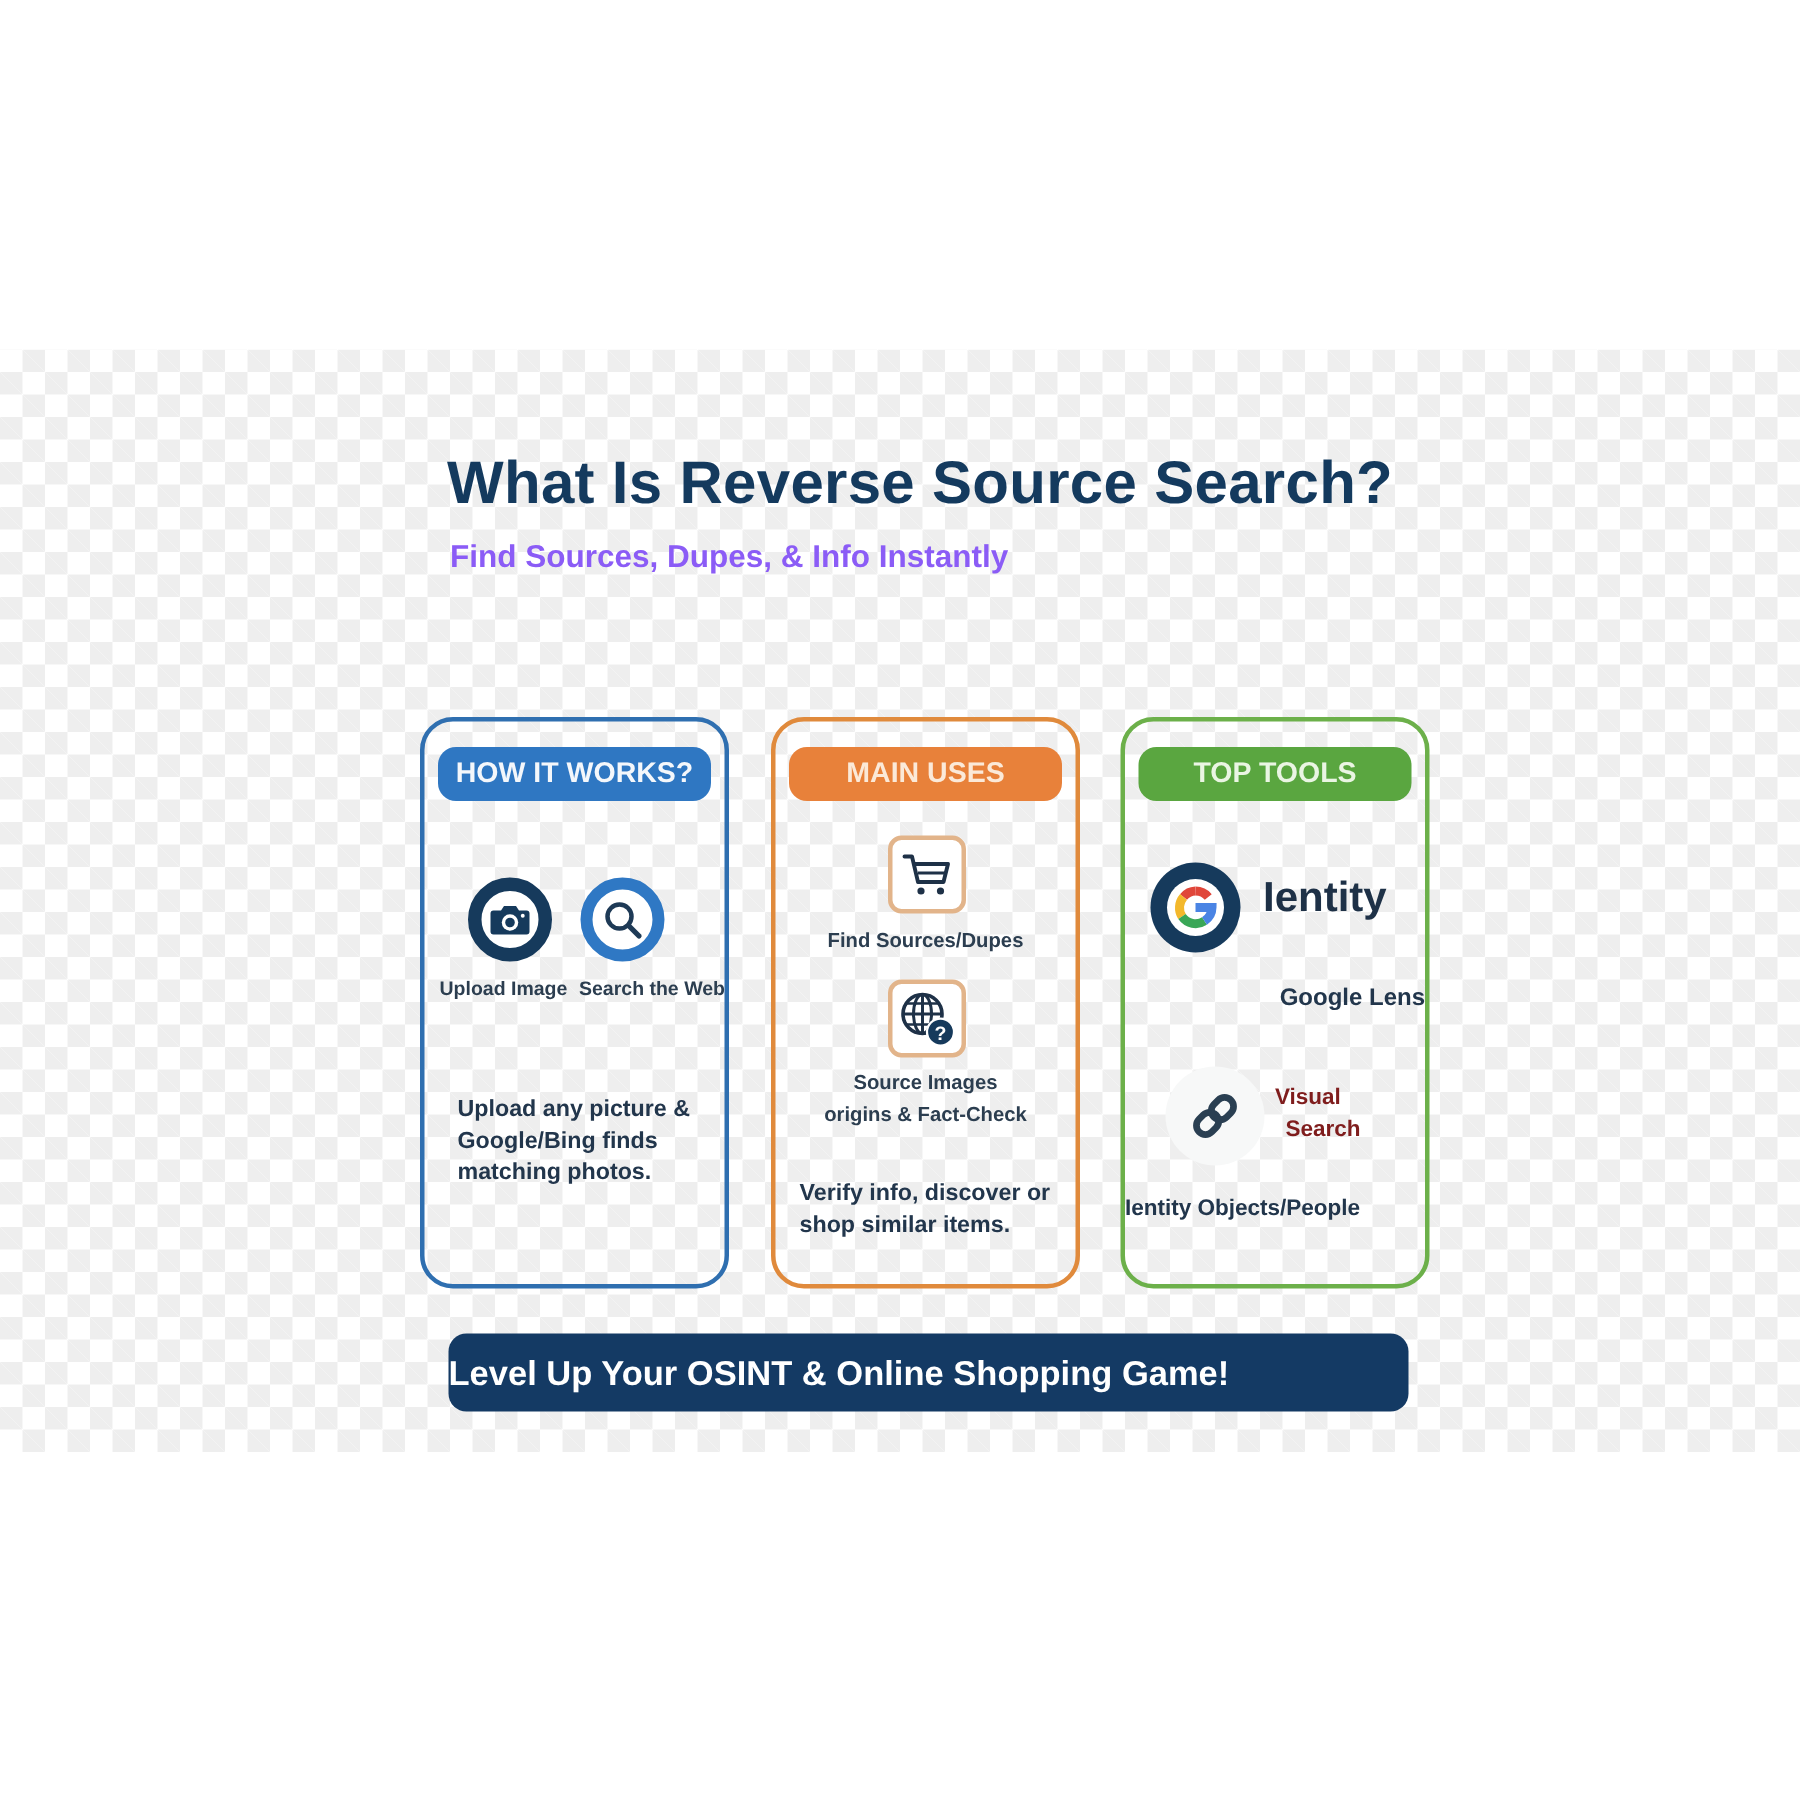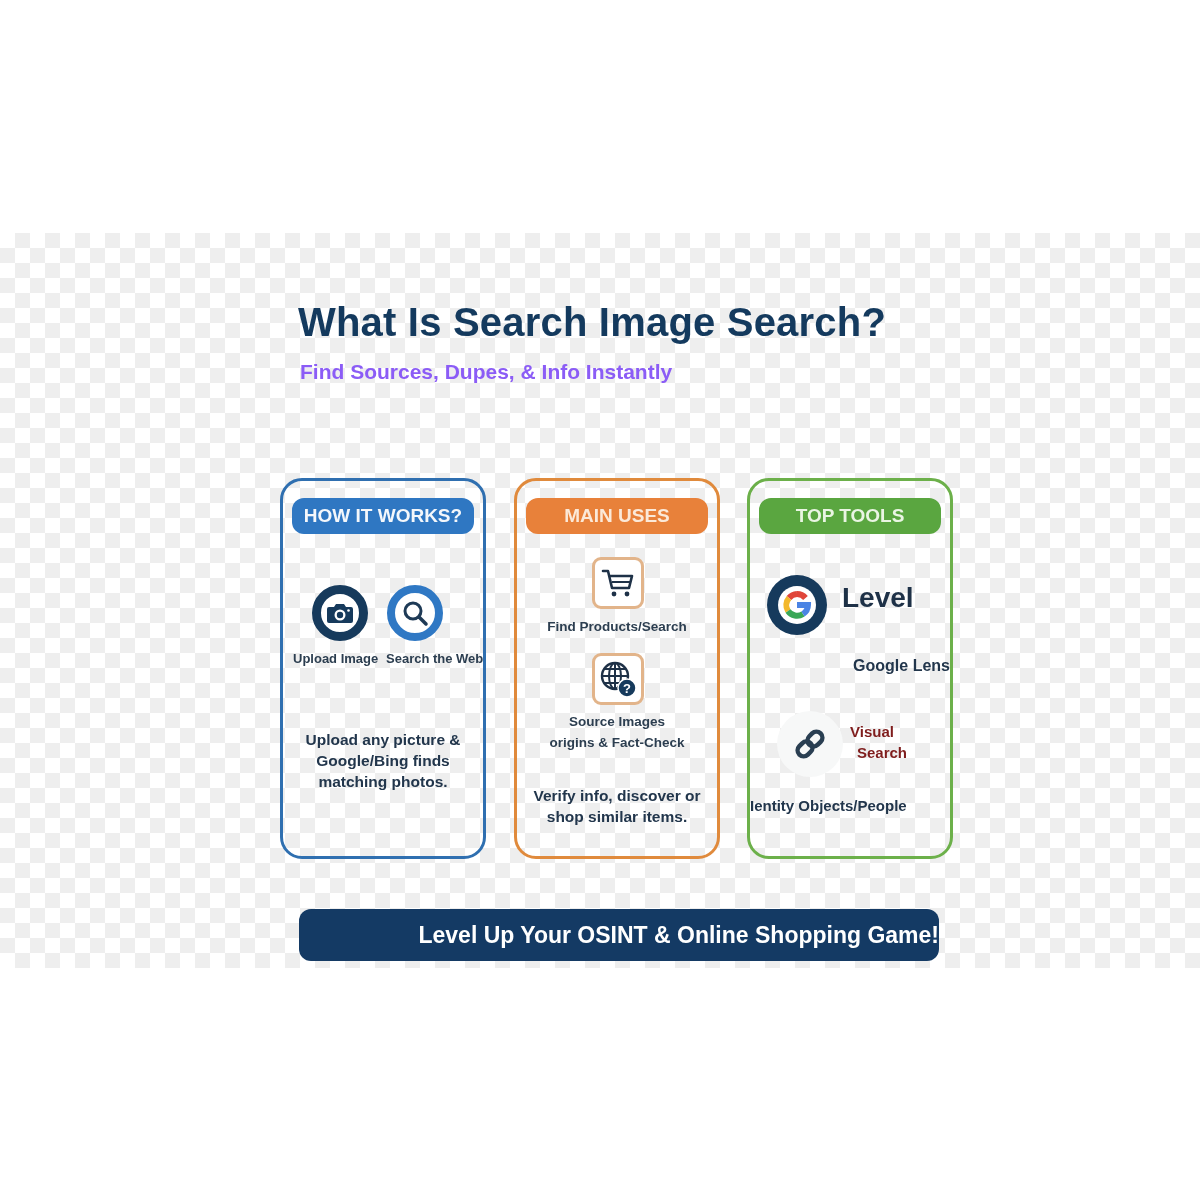--- a/index.html
+++ b/index.html
@@ -49,21 +49,21 @@
     background: #ffffff; display: flex; align-items: center; justify-content: center;
   }
   .cam { left: 29px; top: 104px; border: 9px solid #163a5c; }
   .mag { left: 104px; top: 104px; border: 8px solid #2f78c4; }
   .icon-label {
     position: absolute; top: 170px; font-size: 13px; font-weight: 700; color: #2c3e50; white-space: nowrap;
   }
   .lbl-upload { left: 10px; }
   .lbl-search { left: 103px; }
   .desc {
-    position: absolute; left: 0; right: 0; text-align: center;
+    position: absolute; left: 0; right: 0; 
     font-size: 15.5px; font-weight: 700; color: #22364c; line-height: 21px;
   }
   .blue .desc { top: 248px; }
 
   
   .sq-icon {
     position: absolute; left: 75px; width: 52px; height: 52px;
     border: 3px solid #e2b48a; border-radius: 9px; background: #ffffff;
     display: flex; align-items: center; justify-content: center;
   }
@@ -99,29 +99,29 @@
   .visual-label span { display: block; }
   .visual-label span + span { padding-left: 7px; }
   .identity-label {
     position: absolute; left: 0; right: 0; top: 316px; text-align: left;
     font-size: 15px; font-weight: 700; color: #22364c;
   }
 
   .banner {
     position: absolute; left: 299px; top: 889px; width: 640px; height: 52px;
     background: #143a64; border-radius: 12px; color: #ffffff;
-    font-size: 23px; font-weight: 700; text-align: right; line-height: 52px; margin-top: 20px;
+    font-size: 23px; font-weight: 700; text-align: left; line-height: 52px;
   }
 </style>
 </head>
 <body>
 
 <div class="checker"></div>
 
-<div class="title">What Is Search Image Search?</div>
+<div class="title">What Is Reverse Source Search?</div>
 <div class="subtitle">Find Sources, Dupes, &amp; Info Instantly</div>
 
 <div class="card blue">
   <div class="card-header">HOW IT WORKS?</div>
 
   <div class="circle-icon cam">
     <svg width="28" height="24" viewBox="0 0 28 24">
       <path d="M3 6h5l2-3h8l2 3h5a2 2 0 0 1 2 2v12a2 2 0 0 1-2 2H3a2 2 0 0 1-2-2V8a2 2 0 0 1 2-2z" fill="#163a5c"></path>
       <circle cx="14" cy="14" r="5.5" fill="#ffffff"></circle>
       <circle cx="14" cy="14" r="3.2" fill="#163a5c"></circle>
@@ -144,21 +144,21 @@
   <div class="card-header">MAIN USES</div>
 
   <div class="sq-icon cart-box">
     <svg width="34" height="32" viewBox="0 0 34 32">
       <path d="M2 4h5l4 17h17l3-12H9" fill="none" stroke="#1e3147" stroke-width="2.6" stroke-linejoin="round" stroke-linecap="round"></path>
       <line x1="11" y1="15" x2="29" y2="15" stroke="#1e3147" stroke-width="2"></line>
       <circle cx="13" cy="27" r="2.4" fill="#1e3147"></circle>
       <circle cx="26" cy="27" r="2.4" fill="#1e3147"></circle>
     </svg>
   </div>
-  <div class="use-label lbl-products">Find Products/Search</div>
+  <div class="use-label lbl-products">Find Sources/Dupes</div>
 
   <div class="sq-icon globe-box">
     <svg width="40" height="40" viewBox="0 0 40 40">
       <circle cx="17" cy="17" r="13" fill="none" stroke="#1e3147" stroke-width="2.4"></circle>
       <ellipse cx="17" cy="17" rx="6" ry="13" fill="none" stroke="#1e3147" stroke-width="2"></ellipse>
       <line x1="4" y1="17" x2="30" y2="17" stroke="#1e3147" stroke-width="2"></line>
       <line x1="17" y1="4" x2="17" y2="30" stroke="#1e3147" stroke-width="2"></line>
       <path d="M6 10h22M6 24h22" stroke="#1e3147" stroke-width="1.8" fill="none"></path>
       <circle cx="29" cy="29" r="9" fill="#163a5c" stroke="#ffffff" stroke-width="1.5"></circle>
       <text x="29" y="34" font-size="13" font-weight="700" fill="#ffffff" text-anchor="middle" font-family="Liberation Sans, sans-serif">?</text>
@@ -175,21 +175,21 @@
   <div class="g-logo">
     <svg width="40" height="40" viewBox="0 0 40 40">
       <circle cx="20" cy="20" r="19" fill="#ffffff"></circle>
       <path d="M20 9 A11 11 0 0 1 28.5 13" fill="none" stroke="#e0463a" stroke-width="6"></path>
       <path d="M12 13 A11 11 0 0 1 20 9" fill="none" stroke="#e0463a" stroke-width="6"></path>
       <path d="M12 13 A11 11 0 0 0 11 26" fill="none" stroke="#f3b82c" stroke-width="6"></path>
       <path d="M11 26 A11 11 0 0 0 26 29" fill="none" stroke="#3aa757" stroke-width="6"></path>
       <path d="M26 29 A11 11 0 0 0 31 20 L20 20" fill="none" stroke="#4a84e4" stroke-width="6"></path>
     </svg>
   </div>
-  <div class="tineye">Level</div>
+  <div class="tineye">Ientity</div>
   <div class="lens-label">Google Lens</div>
 
   <div class="link-circle">
     <svg width="36" height="36" viewBox="0 0 36 36">
       <g transform="rotate(-45 18 18)" fill="none" stroke="#2a3f52" stroke-width="4.5" stroke-linecap="round">
         <rect x="3" y="12" width="16" height="12" rx="6"></rect>
         <rect x="17" y="12" width="16" height="12" rx="6"></rect>
       </g>
     </svg>
   </div>

